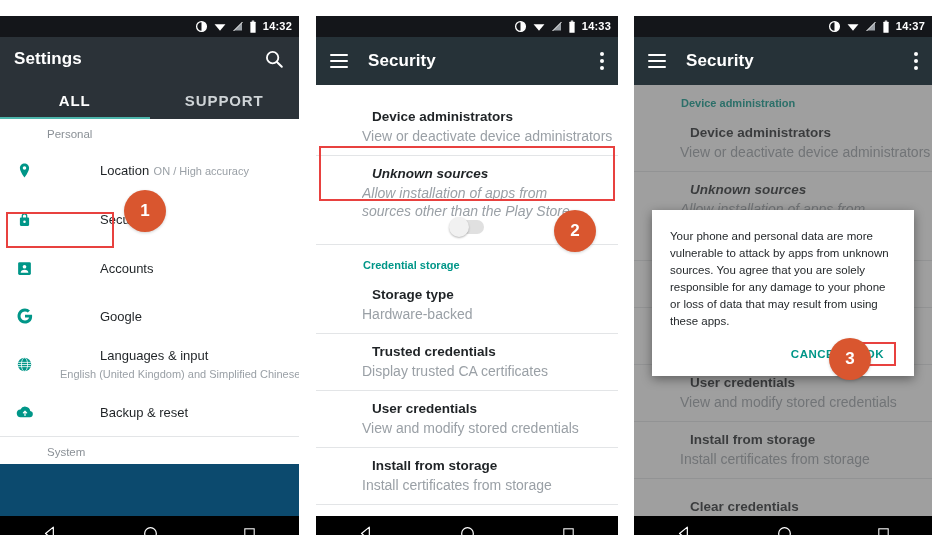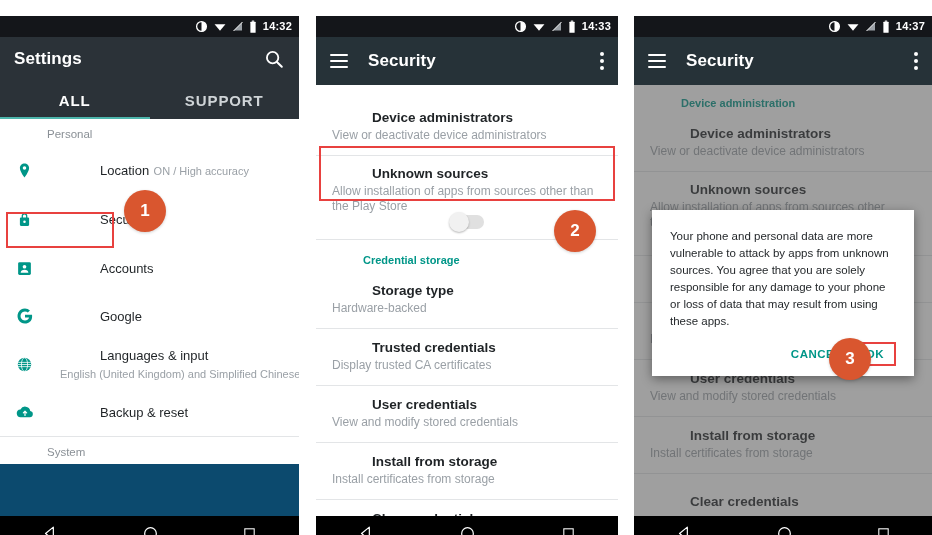--- a/index.html
+++ b/index.html
@@ -147,25 +147,26 @@
     overflow: hidden;
     text-overflow: ellipsis;
   }
   .row .sub.wrap { white-space: normal; }
   .row.disabled .title { color: #c2c6c9; }
   .row.disabled .sub   { color: #d2d6d9; }
 
   
   .row.sec { min-height: 56px; padding: 8px 16px; align-items: flex-start; flex-direction: column; justify-content: center; }
   .row.sec .title { font-size: 13.5px; font-weight: bold; color: #1f2326; }
-  .row.sec .sub { font-size: 12px; }
+  .row.sec .sub { font-size: 14px; margin-left: 30px; }
 
   .row.switchrow {
     flex-direction: column;
     align-items: center;
+    font-style: italic;
   }
   .row.switchrow .txtblock { flex: 1; padding-right: 8px; }
 
   
   .toggle {
     flex: 0 0 auto;
     width: 34px; height: 14px;
     border-radius: 7px;
     background: #e0e0e0;
     position: relative;

